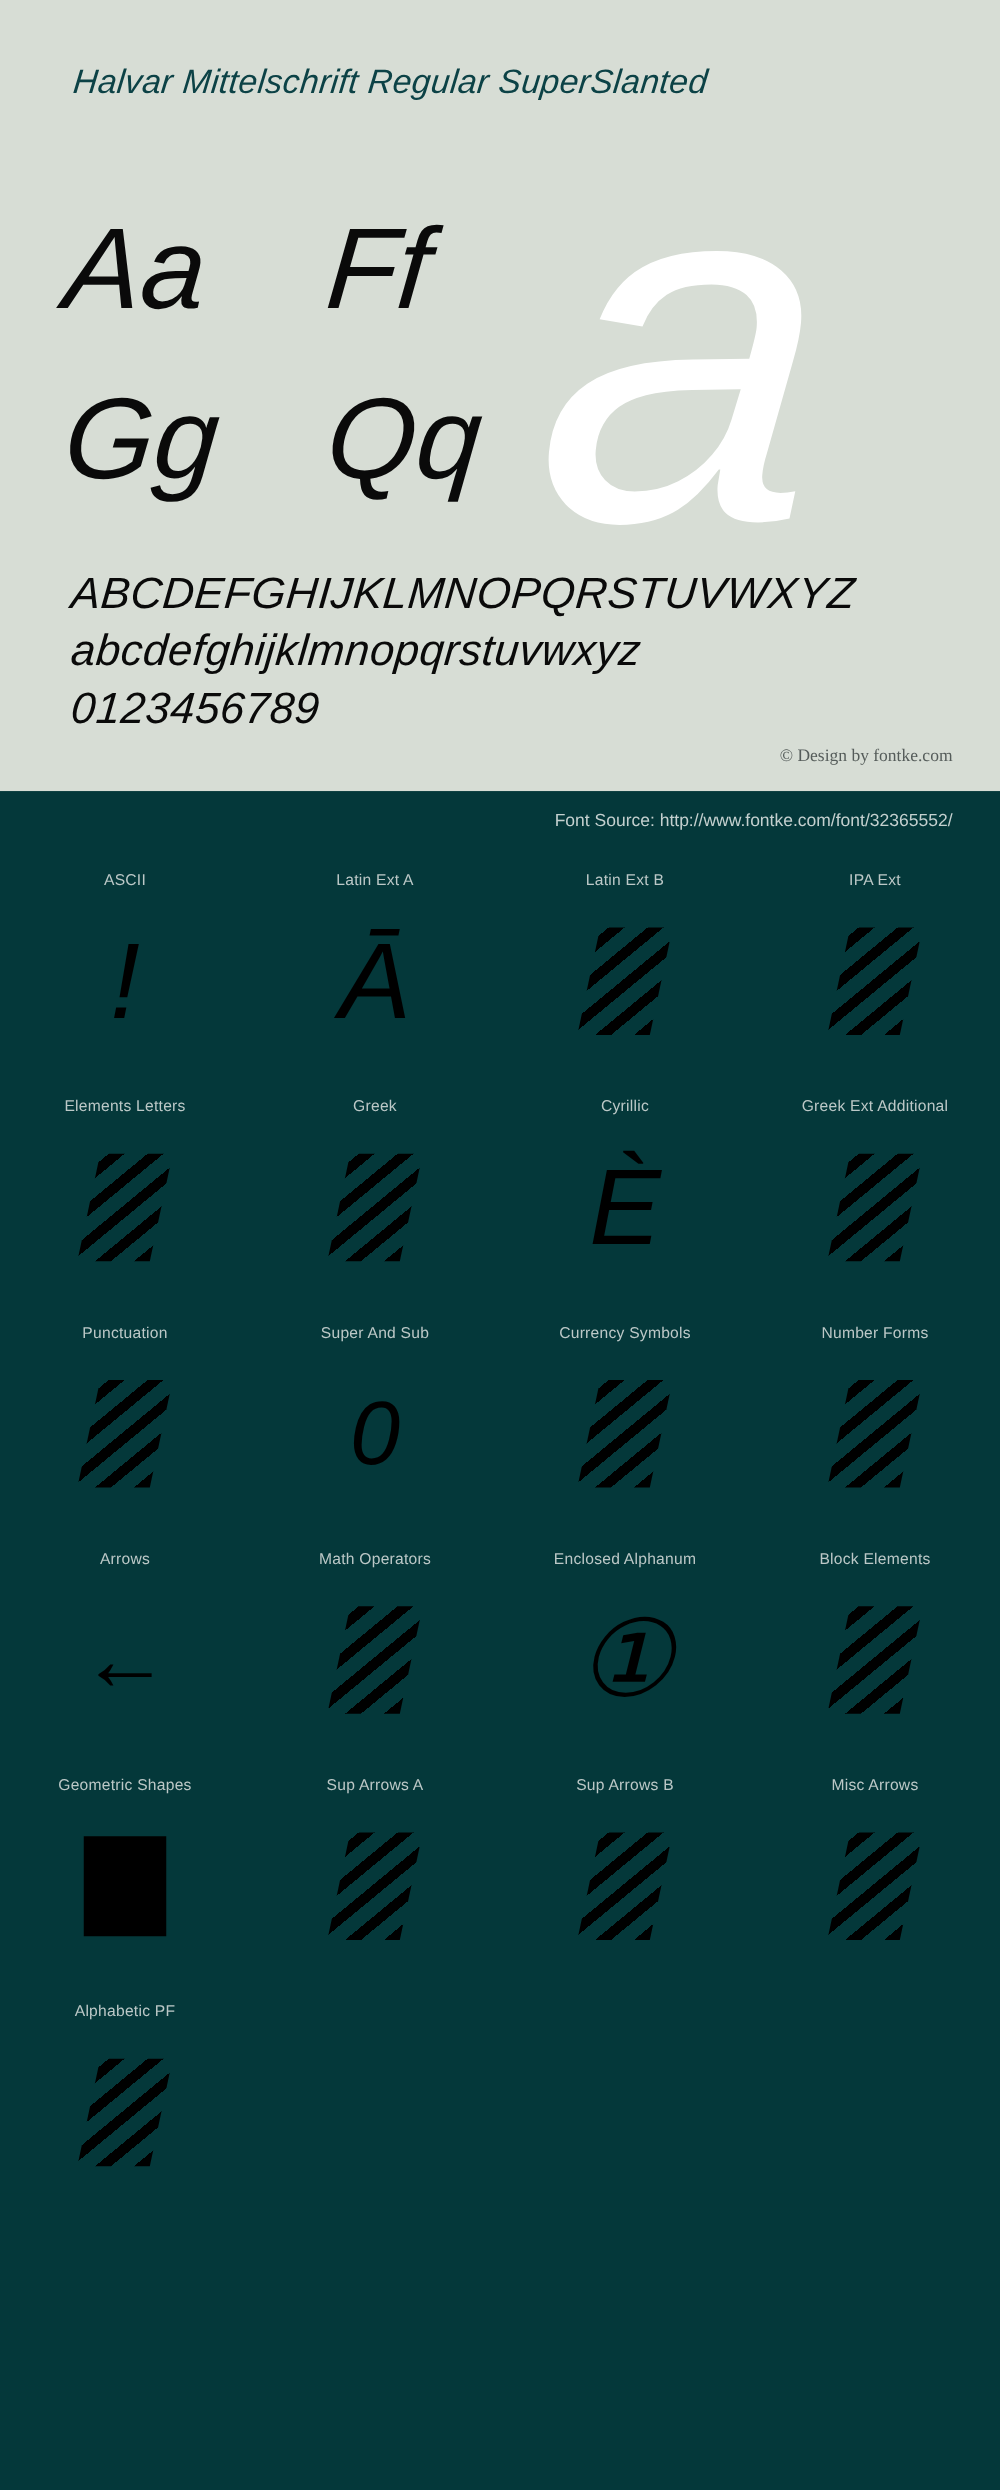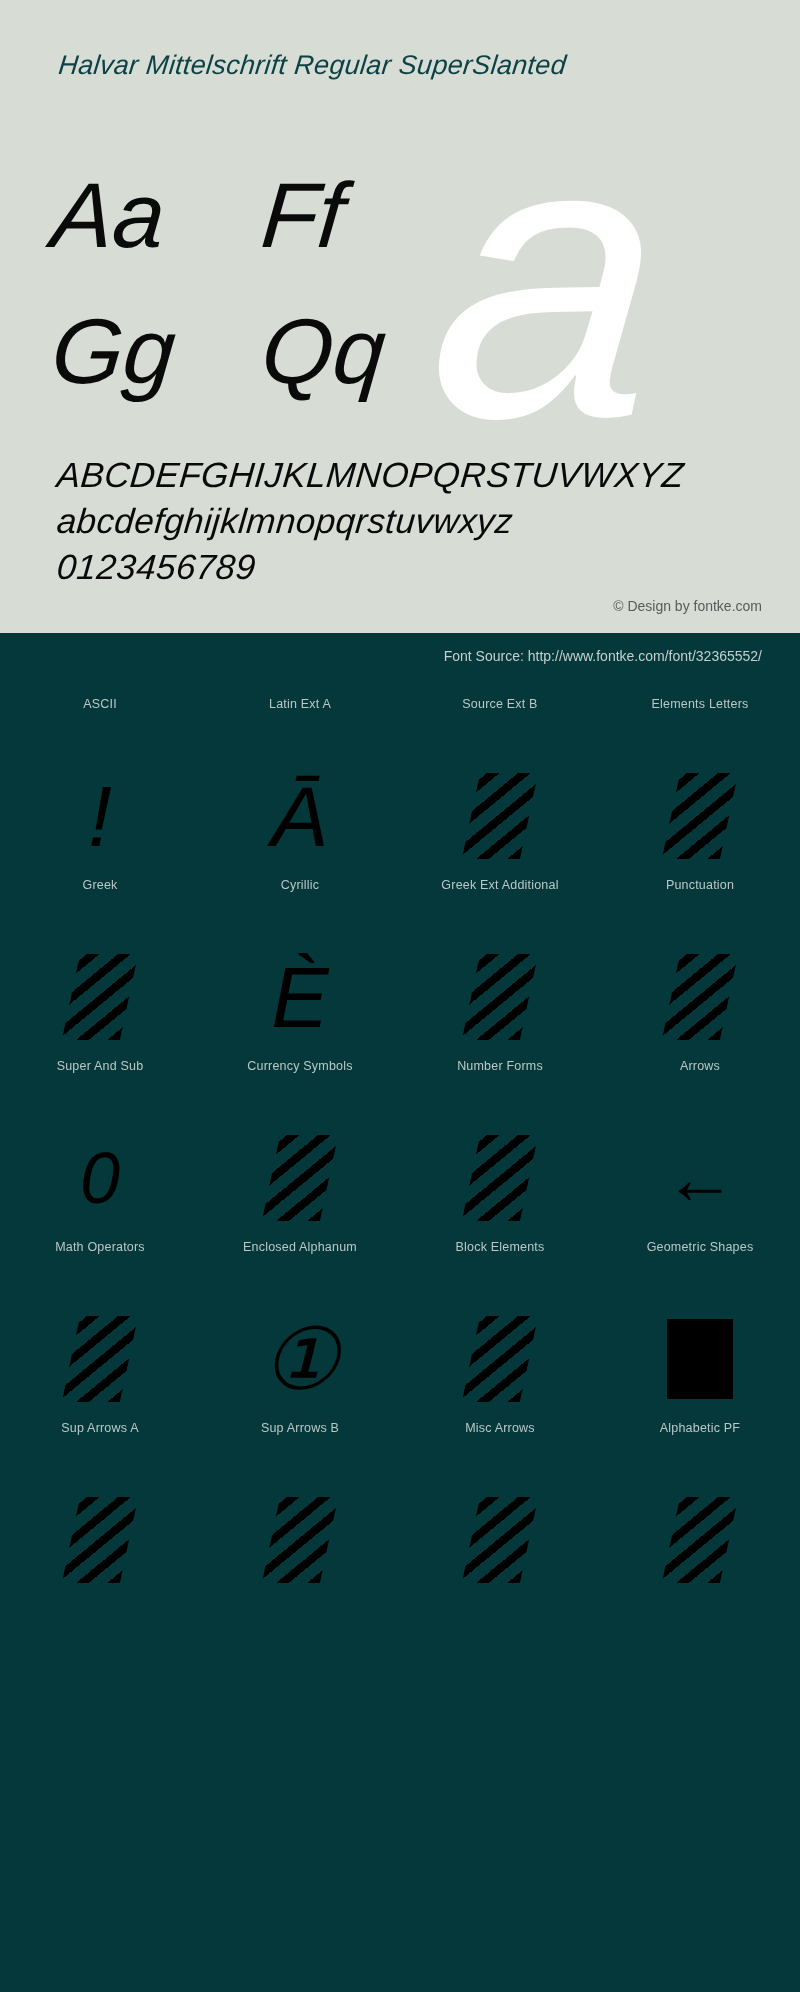--- a/index.html
+++ b/index.html
@@ -95,21 +95,21 @@
     letter-spacing: 0.4px;
     white-space: nowrap;
     transform: skewX(-5deg);
     transform-origin: left center;
   }
 
   .design-credit {
     position: absolute;
     right: 38px;
     top: 598px;
-    font-family: Liberation Sans, sans-serif;
+    font-family: Liberation Serif, serif;
     font-size: 14px;
     color: #555c5a;
     white-space: nowrap;
   }
 
   
   .dark-panel {
     position: absolute;
     left: 0; top: 633px;
     width: 800px;
@@ -133,21 +133,21 @@
     top: 52px;
     width: 800px;
     display: grid;
     grid-template-columns: repeat(4, 1fr);
   }
   .block-cell {
     height: 181px;
     display: flex;
     flex-direction: column;
     align-items: center;
-    justify-content: space-between;
+    justify-content: flex-start;
     padding-top: 10px;
   }
   .block-label {
     font-family: "Liberation Sans", sans-serif;
     font-size: 12.5px;
     color: #bcc8c7;
     letter-spacing: 0.2px;
     white-space: nowrap;
     height: 18px;
     line-height: 18px;
@@ -227,21 +227,27 @@
     <div class="block-grid" id="block-grid">
         <div class="block-cell">
           <div class="block-label">ASCII</div>
           <div class="block-glyph">!</div>
         </div>
         <div class="block-cell">
           <div class="block-label">Latin Ext A</div>
           <div class="block-glyph">Ā</div>
         </div>
         <div class="block-cell">
-          <div class="block-label">Source Ext B</div>
+          <div class="block-label">Latin Ext B</div>
+          <div class="block-glyph">
+            <div class="hatch"></div>
+          </div>
+        </div>
+        <div class="block-cell">
+          <div class="block-label">IPA Ext</div>
           <div class="block-glyph">
             <div class="hatch"></div>
           </div>
         </div>
         <div class="block-cell">
           <div class="block-label">Elements Letters</div>
           <div class="block-glyph">
             <div class="hatch"></div>
           </div>
         </div>

